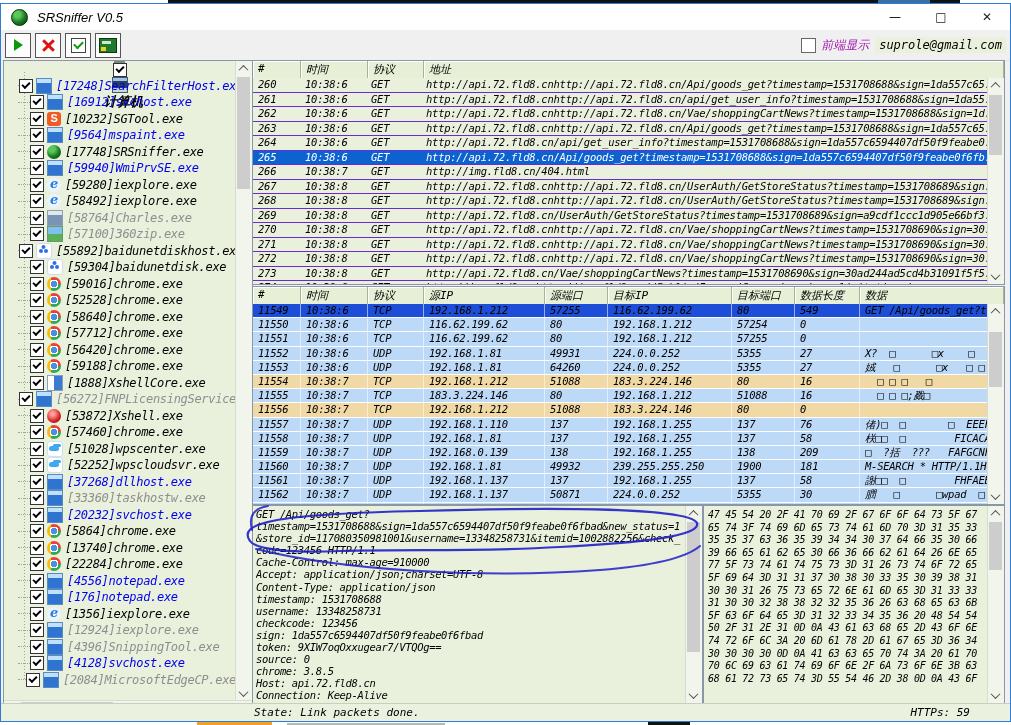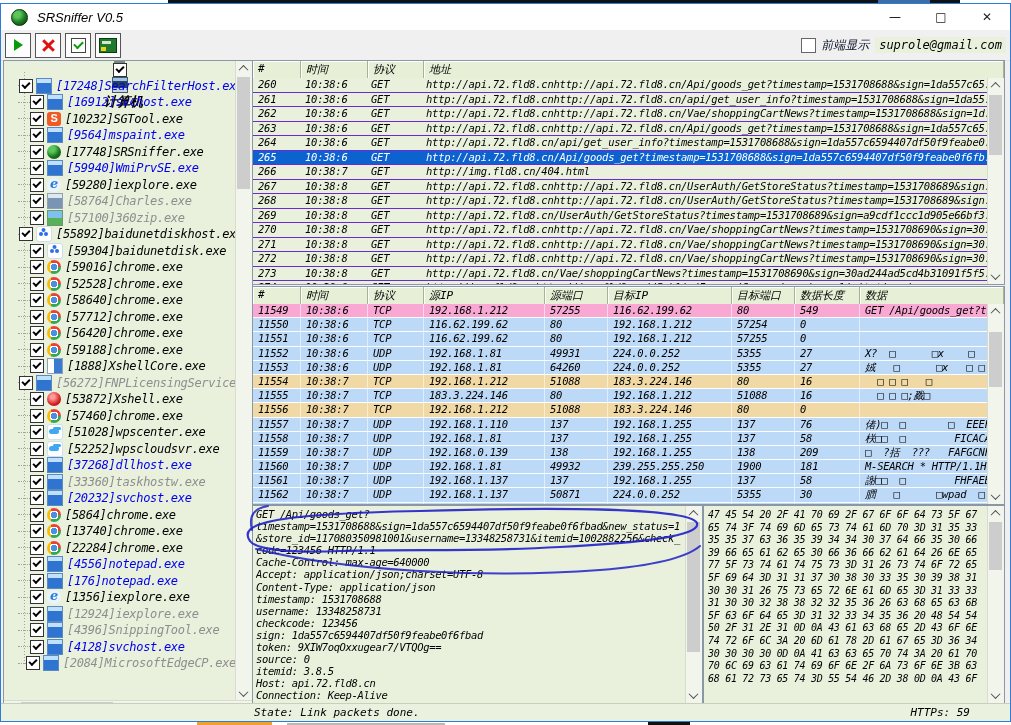--- a/index.html
+++ b/index.html
@@ -33,21 +33,21 @@
   .g-x{position:relative;width:13px;height:13px;}
   .g-x::before,.g-x::after{content:"";position:absolute;left:5px;top:-1px;width:3px;height:15px;background:#e01010;}
   .g-x::before{transform:rotate(45deg);}.g-x::after{transform:rotate(-45deg);}
   .g-checkbox{width:13px;height:13px;border:1px solid #444;background:#fff;position:relative;}
   .g-checkbox::after{content:"";position:absolute;left:2px;top:2px;width:7px;height:4px;border-left:2px solid #0a9a0a;border-bottom:2px solid #0a9a0a;transform:rotate(-45deg);}
   .g-nic{width:16px;height:13px;background:#1f7a2d;border:1px solid #0c3a12;position:relative;}
   .g-nic::before{content:"";position:absolute;left:2px;top:2px;width:9px;height:3px;background:#cfe8cf;}
   .g-nic::after{content:"";position:absolute;left:1px;bottom:1px;width:5px;height:4px;background:#f2d020;}
   .tb-right{margin-left:auto;display:flex;align-items:center;margin-right:4px;}
   .fd-check{width:13px;height:13px;border:1px solid #666;background:#fff;margin-right:5px;}
-  .fd-label{font-size:12px;color:#0f172a;margin-right:6px;}
+  .fd-label{font-size:12px;color:#a21caf;margin-right:6px;}
   .email{font-size:12px;color:#000;background:#e9f1dc;padding:1px 4px;}
 
   
   .tree-panel{position:absolute;left:2px;top:56px;width:248px;height:656px;background:#e9f1dc;border:1px solid #8a97a6;overflow:hidden;}
   .tree-inner{position:absolute;left:0;top:0;right:16px;bottom:16px;overflow:hidden;}
   .tree-items{position:relative;}
   .tree-items::before{content:"";position:absolute;left:20px;top:-6px;bottom:8px;width:1px;
       background:repeating-linear-gradient(#9aa89a 0 1px,transparent 1px 3px);}
   .trow{height:16.5px;display:flex;align-items:center;white-space:nowrap;position:relative;}
   .trow .stub{width:12px;margin-left:14px;border-top:1px dotted #9aa89a;height:0;}
@@ -96,21 +96,21 @@
   
   .http-panel{position:absolute;left:251px;top:56px;width:751px;height:223px;background:#e9f1dc;border:1px solid #8a97a6;overflow:hidden;}
   .packet-panel{position:absolute;left:251px;top:282px;width:751px;height:217px;background:#e9f1dc;border:1px solid #8a97a6;overflow:hidden;}
   .thead{display:flex;height:17px;background:#e7efd6;border-bottom:1px solid #a8b295;}
   .thead .hc{box-shadow:inset 1px 1px 0 #fff;border-right:1px solid #a8b295;font-size:11px;color:#000;
              padding:1px 0 0 5px;white-space:nowrap;overflow:hidden;}
   .rows{position:absolute;left:0;right:16px;top:17px;bottom:0;overflow:hidden;}
   .hrow{display:flex;height:13.5px;background:#e9f1dc;border-bottom:1px solid #6d28d9;}
   .hrow.sel{background:#0c63cf;color:#fff;}
   .prow{display:flex;height:13.2px;border-bottom:1px solid #fdfefb;}
-  .r-green{background:#f9a8d4;align-items:flex-end;} .r-blue{background:#bdd9f8;} .r-tan{background:#f0d9a4;}
+  .r-green{background:#1d4ed8;align-items:flex-end;} .r-blue{background:#bdd9f8;} .r-tan{background:#f0d9a4;}
   .cell{font-size:10.5px;letter-spacing:-0.25px;padding-left:5px;white-space:pre;overflow:hidden;flex:none;line-height:13px;}
   .c-id{width:42px;} .c-time{width:61px;} .c-proto{width:50px;} .c-url{flex:1 1 auto;min-width:0;}
   .p-id{width:42px;} .p-time{width:61px;} .p-proto{width:50px;} .p-sip{width:115px;} .p-sport{width:57px;}
   .p-dip{width:118px;} .p-dport{width:57px;} .p-len{width:59px;} .p-data{flex:1 1 auto;min-width:0;}
   .prow .cell{border-right:1px solid rgba(255,255,255,.55);}
 
   
   .detail-panel{position:absolute;left:251px;top:501px;width:449px;height:197px;background:#e9f1dc;border:1px solid #8a97a6;overflow:hidden;}
   .hex-panel{position:absolute;left:702px;top:501px;width:300px;height:197px;background:#e9f1dc;border:1px solid #8a97a6;overflow:hidden;}
   .dlines{position:absolute;left:3px;top:2px;right:16px;bottom:0;overflow:hidden;}
@@ -217,20 +217,26 @@
             </div>
             <div class="trow">
               <span class="stub"></span>
               <span class="cb"></span>
               <span class="ticon i-ie"></span>
               <span class="tlabel c-black">[59280]iexplore.exe</span>
             </div>
             <div class="trow">
               <span class="stub"></span>
               <span class="cb"></span>
+              <span class="ticon i-ie"></span>
+              <span class="tlabel c-black">[58492]iexplore.exe</span>
+            </div>
+            <div class="trow">
+              <span class="stub"></span>
+              <span class="cb"></span>
               <span class="ticon i-charles"></span>
               <span class="tlabel c-gray">[58764]Charles.exe</span>
             </div>
             <div class="trow">
               <span class="stub"></span>
               <span class="cb"></span>
               <span class="ticon i-z360"></span>
               <span class="tlabel c-gray">[57100]360zip.exe</span>
             </div>
             <div class="trow">
@@ -716,30 +722,30 @@
           </span>
       </div>
     </div>
 
     <div class="detail-panel">
       <div class="dlines">
           <div class="dline">GET /Api/goods_get?</div>
           <div class="dline">timestamp=1531708688&amp;sign=1da557c6594407df50f9feabe0f6fbad&amp;new_status=1</div>
           <div class="dline">&amp;store_id=117080350981001&amp;username=13348258731&amp;itemid=1002882256&amp;check_</div>
           <div class="dline">code=123456 HTTP/1.1</div>
-          <div class="dline">Cache-Control: max-age=640000</div>
+          <div class="dline">Cache-Control: max-age=910000</div>
           <div class="dline">Accept: application/json;charset=UTF-8</div>
           <div class="dline">Content-Type: application/json</div>
           <div class="dline">timestamp: 1531708688</div>
           <div class="dline">username: 13348258731</div>
           <div class="dline">checkcode: 123456</div>
           <div class="dline">sign: 1da557c6594407df50f9feabe0f6fbad</div>
           <div class="dline">token: 9XIW7oqOxxugear7/VTQOg==</div>
           <div class="dline">source: 0</div>
-          <div class="dline">itemid: 3.8.5</div>
+          <div class="dline">chrome: 3.8.5</div>
           <div class="dline">Host: api.72.fld8.cn</div>
           <div class="dline">Connection: Keep-Alive</div>
         </div>
       <div class="vscroll" style="right:0;top:0;bottom:0;">
         <span class="sb-btn up">
             <i class="chev u"></i>
           </span>
         <span class="sb-thumb" style="top:16px;height:130px;"></span>
         <span class="sb-btn down">
             <i class="chev d"></i>

